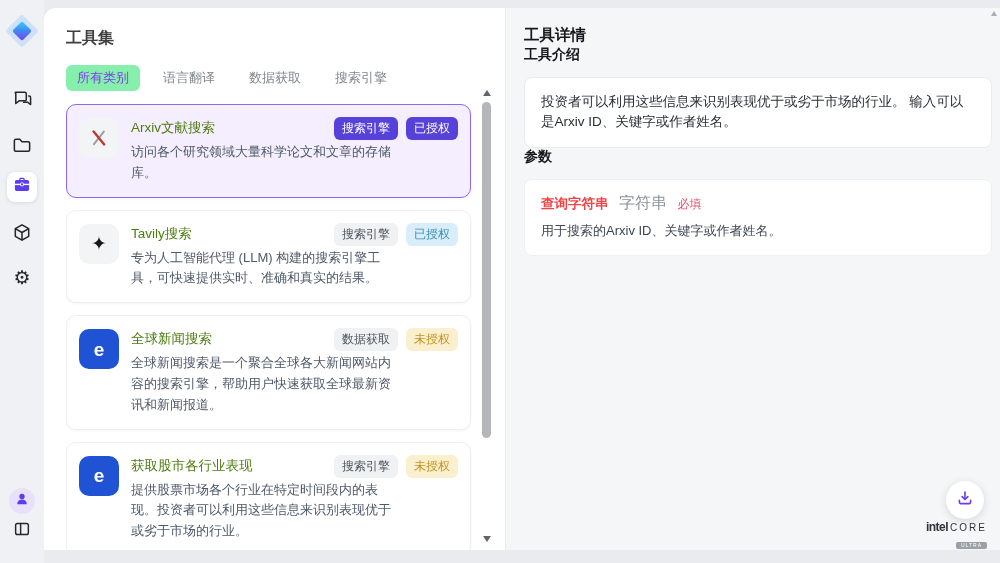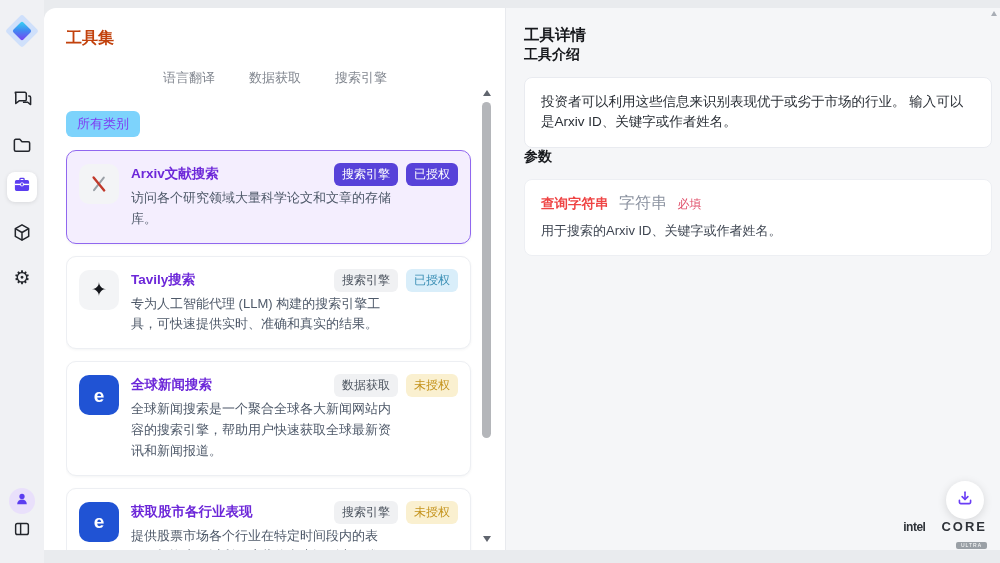--- a/index.html
+++ b/index.html
@@ -11,32 +11,32 @@
   .rail .ritem { position:absolute; left:50%; transform:translateX(-50%); display:flex; align-items:center; justify-content:center; cursor:pointer; }
   .logo { top:15px; width:32px; height:32px; }
   .logo .diamond-outer { position:absolute; width:24px; height:24px; left:4px; top:4px; transform:rotate(45deg); background:#cfe0fb; border-radius:3px; }
   .logo .diamond-inner { position:absolute; width:14px; height:14px; left:9px; top:9px; transform:rotate(45deg); background:linear-gradient(135deg,#35d6f4 0%,#3f8df2 45%,#7a3ff2 100%); border-radius:2px; }
   .active-tile { top:172px; width:30px; height:30px; background:#fff; border-radius:8px; box-shadow:0 1px 4px rgba(0,0,0,.10); }
   .user-circle { top:488px; width:26px; height:26px; background:#e9e0fb; border-radius:50%; }
 
   
   .main { position:absolute; left:44px; top:8px; right:0; bottom:13px; background:#fff; border-radius:12px 0 0 0; overflow:hidden; display:flex; z-index:2; }
   .list-pane { position:relative; width:461px; flex-shrink:0; padding:16px 0 0 22px; }
-  .pane-title { font-size:16px; font-weight:bold; color:#c2410c; margin-top:4px; }
+  .pane-title { font-size:16px; font-weight:bold; color:#404040; margin-top:4px; }
   .tabs { display:flex; gap:12px; margin-top:16px; }
   .tab { font-size:13px; color:#81868f; padding:4px 11px; border-radius:6px; cursor:pointer; white-space:nowrap; }
-  .tab.active { background:#7dd3fc; color:#7e3cf1;margin-top:46px; }
+  .tab.active { background:#86efac; color:#7e3cf1; }
 
   .cards { margin-top:13px; padding-right:34px; display:flex; flex-direction:column; gap:12px; height:452px; overflow:hidden; }
   .card { position:relative; display:flex; gap:12px; background:#fff; border:1px solid #edeff3; border-radius:10px; padding:13px 12px; box-shadow:0 1px 3px rgba(20,30,50,.05); cursor:pointer; }
   .card.selected { background:#f4eefe; border:1.5px solid #9067ef; }
   .tool-icon { width:40px; height:40px; border-radius:10px; background:#f3f4f6; display:flex; align-items:center; justify-content:center; flex-shrink:0; }
   .tool-icon.blue { background:#2053d4; }
   .card-body { padding-top:1px; }
-  .card-title { font-size:13.5px; font-weight:bold; color:#6d28d9; }
+  .card-title { font-size:13.5px; font-weight:normal; color:#4d7c0f; }
   .card-desc { font-size:13px; color:#4e5969; line-height:1.6; margin-top:5px; max-width:268px; }
   .badges { position:absolute; right:12px; top:12px; display:flex; gap:8px; }
   .badge { font-size:12px; padding:3px 8px; border-radius:6px; white-space:nowrap; }
   .badge.v-purple { background:#5742d9; color:#fff; }
   .badge.v-gray   { background:#f0f1f3; color:#4e5661; }
   .badge.v-cyan   { background:#d9eefa; color:#3a8fb5; }
   .badge.v-yellow { background:#faf0d0; color:#c4931c; }
 
   
   .scrollbar { position:absolute; right:12px; top:78px; bottom:4px; width:12px; }
@@ -54,21 +54,21 @@
   .param-name { font-size:13.5px; font-weight:bold; color:#ef4444; }
   .param-type { font-size:16px; color:#8a919f; margin-left:6px; }
   .param-required { font-size:12px; color:#e0506a; margin-left:6px; }
   .param-desc { font-size:13px; color:#3f4652; margin-top:8px; }
   .mini-sb { position:absolute; top:3px; right:3px; width:0; height:0; border-left:3px solid transparent; border-right:3px solid transparent; border-bottom:5px solid #a8adb5; }
 
   
   .fab { position:absolute; right:16px; bottom:44px; width:38px; height:38px; border-radius:50%; background:#fff; box-shadow:0 2px 10px rgba(0,0,0,.13); display:flex; align-items:center; justify-content:center; cursor:pointer; z-index:5; }
   .intel { position:absolute; right:13px; bottom:13px; z-index:5; color:#2e3238; text-align:right; line-height:1; }
   .intel-word { font-size:12px; font-weight:bold; letter-spacing:-0.5px; }
-  .core-word { font-size:13px; font-weight:700; letter-spacing:2px; text-transform:uppercase; margin-left:16px; }
+  .core-word { font-size:10px; font-weight:400; letter-spacing:2px; text-transform:uppercase; margin-left:2px; }
   .ultra-badge { display:inline-block; background:#9aa0a6; color:#fff; font-size:5px; padding:1px 5px; border-radius:2px; margin-top:2px; text-transform:uppercase; letter-spacing:1px; }
 </style>
 </head>
 <body>
 
 <div class="screen">
 
   <div class="rail">
     <div class="ritem logo">
       <span class="diamond-outer"></span>

